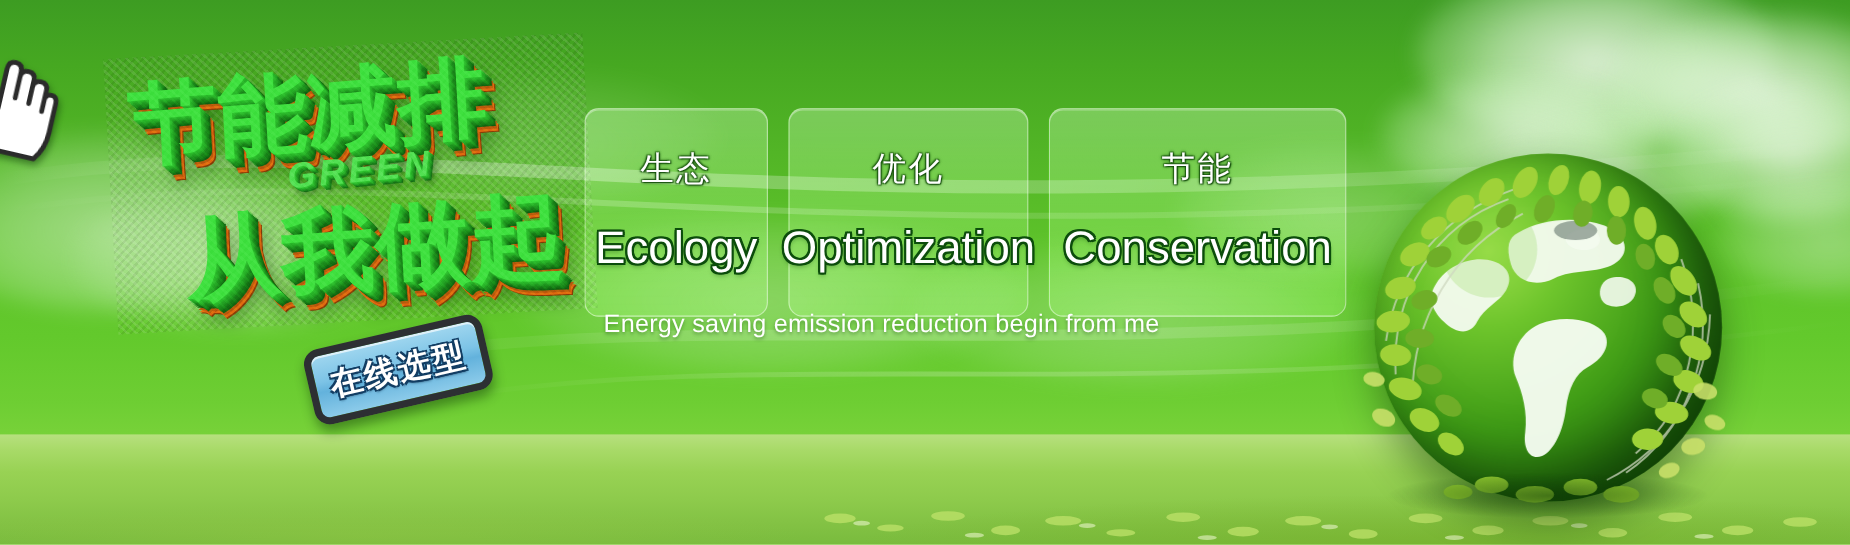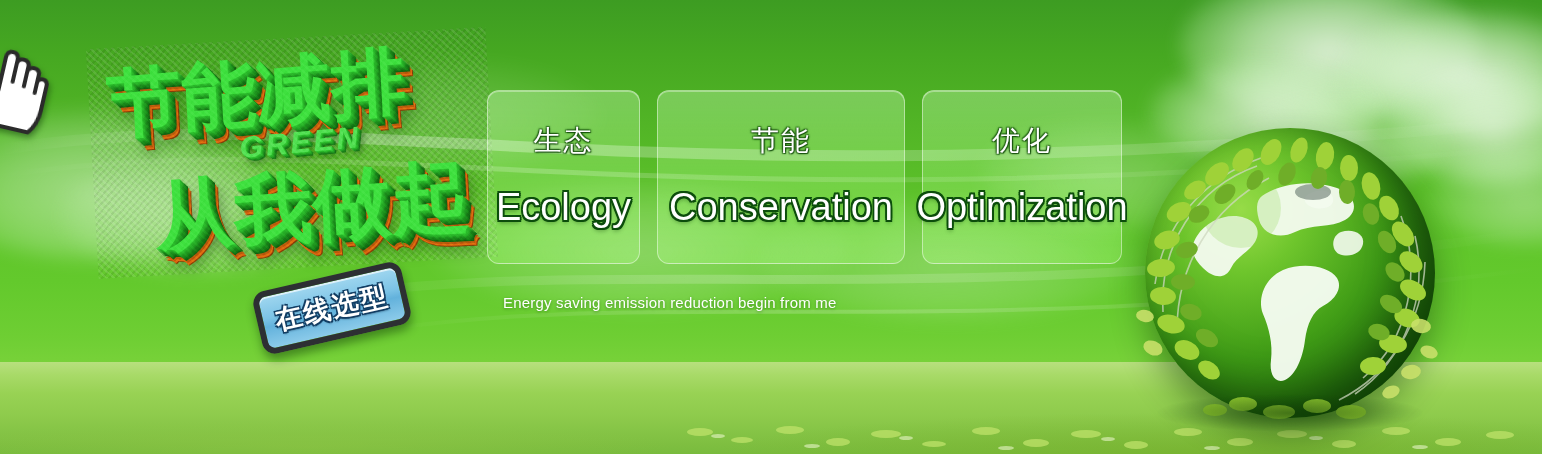--- a/index.html
+++ b/index.html
@@ -139,24 +139,23 @@
       -1.6px -1.6px 0 #0c4d0c, 1.6px -1.6px 0 #0c4d0c,
       -1.6px  1.6px 0 #0c4d0c, 1.6px  1.6px 0 #0c4d0c,
        0 -1.8px 0 #0c4d0c, 0 1.8px 0 #0c4d0c,
       -1.8px 0 0 #0c4d0c, 1.8px 0 0 #0c4d0c,
        0 3px 4px rgba(10,50,5,.45);
   }
 
   
   #subtitle{
     position:absolute; left:503px; top:259px;
-    font-size:15px; color:#ffffff; letter-spacing:.2px;
+    font-size:21px; color:#ffffff; letter-spacing:.2px;
     text-shadow:0 1px 3px rgba(20,70,10,.45);
     white-space:nowrap;
-    margin-top:35px;
   }
 
   
   #cta{
     position:absolute; left:256px; top:276px;
     width:152px; height:64px;
     transform:rotate(-13deg);
   }
   #cta-btn{
     position:absolute; inset:0;
@@ -347,27 +346,27 @@
     <div class="hl-line" id="hl-green">GREEN</div>
     <div class="hl-line" id="hl-bot">从我做起</div>
     <div class="hl-tex"></div>
   </div>
 
   <div id="cards">
     <div class="card w1">
       <div class="card-cn">生态</div>
       <div class="card-en">Ecology</div>
     </div>
+    <div class="card w3">
+      <div class="card-cn">优化</div>
+      <div class="card-en">Optimization</div>
+    </div>
     <div class="card w2">
       <div class="card-cn">节能</div>
       <div class="card-en">Conservation</div>
-    </div>
-    <div class="card w3">
-      <div class="card-cn">优化</div>
-      <div class="card-en">Optimization</div>
     </div>
   </div>
 
   <div id="subtitle">Energy saving emission reduction begin from me</div>
 
   <div id="cta">
     <div id="cta-btn"></div>
     <div id="cta-label">在线选型</div>
   </div>
   <svg id="cursor-icon" viewBox="0 0 74 86">

